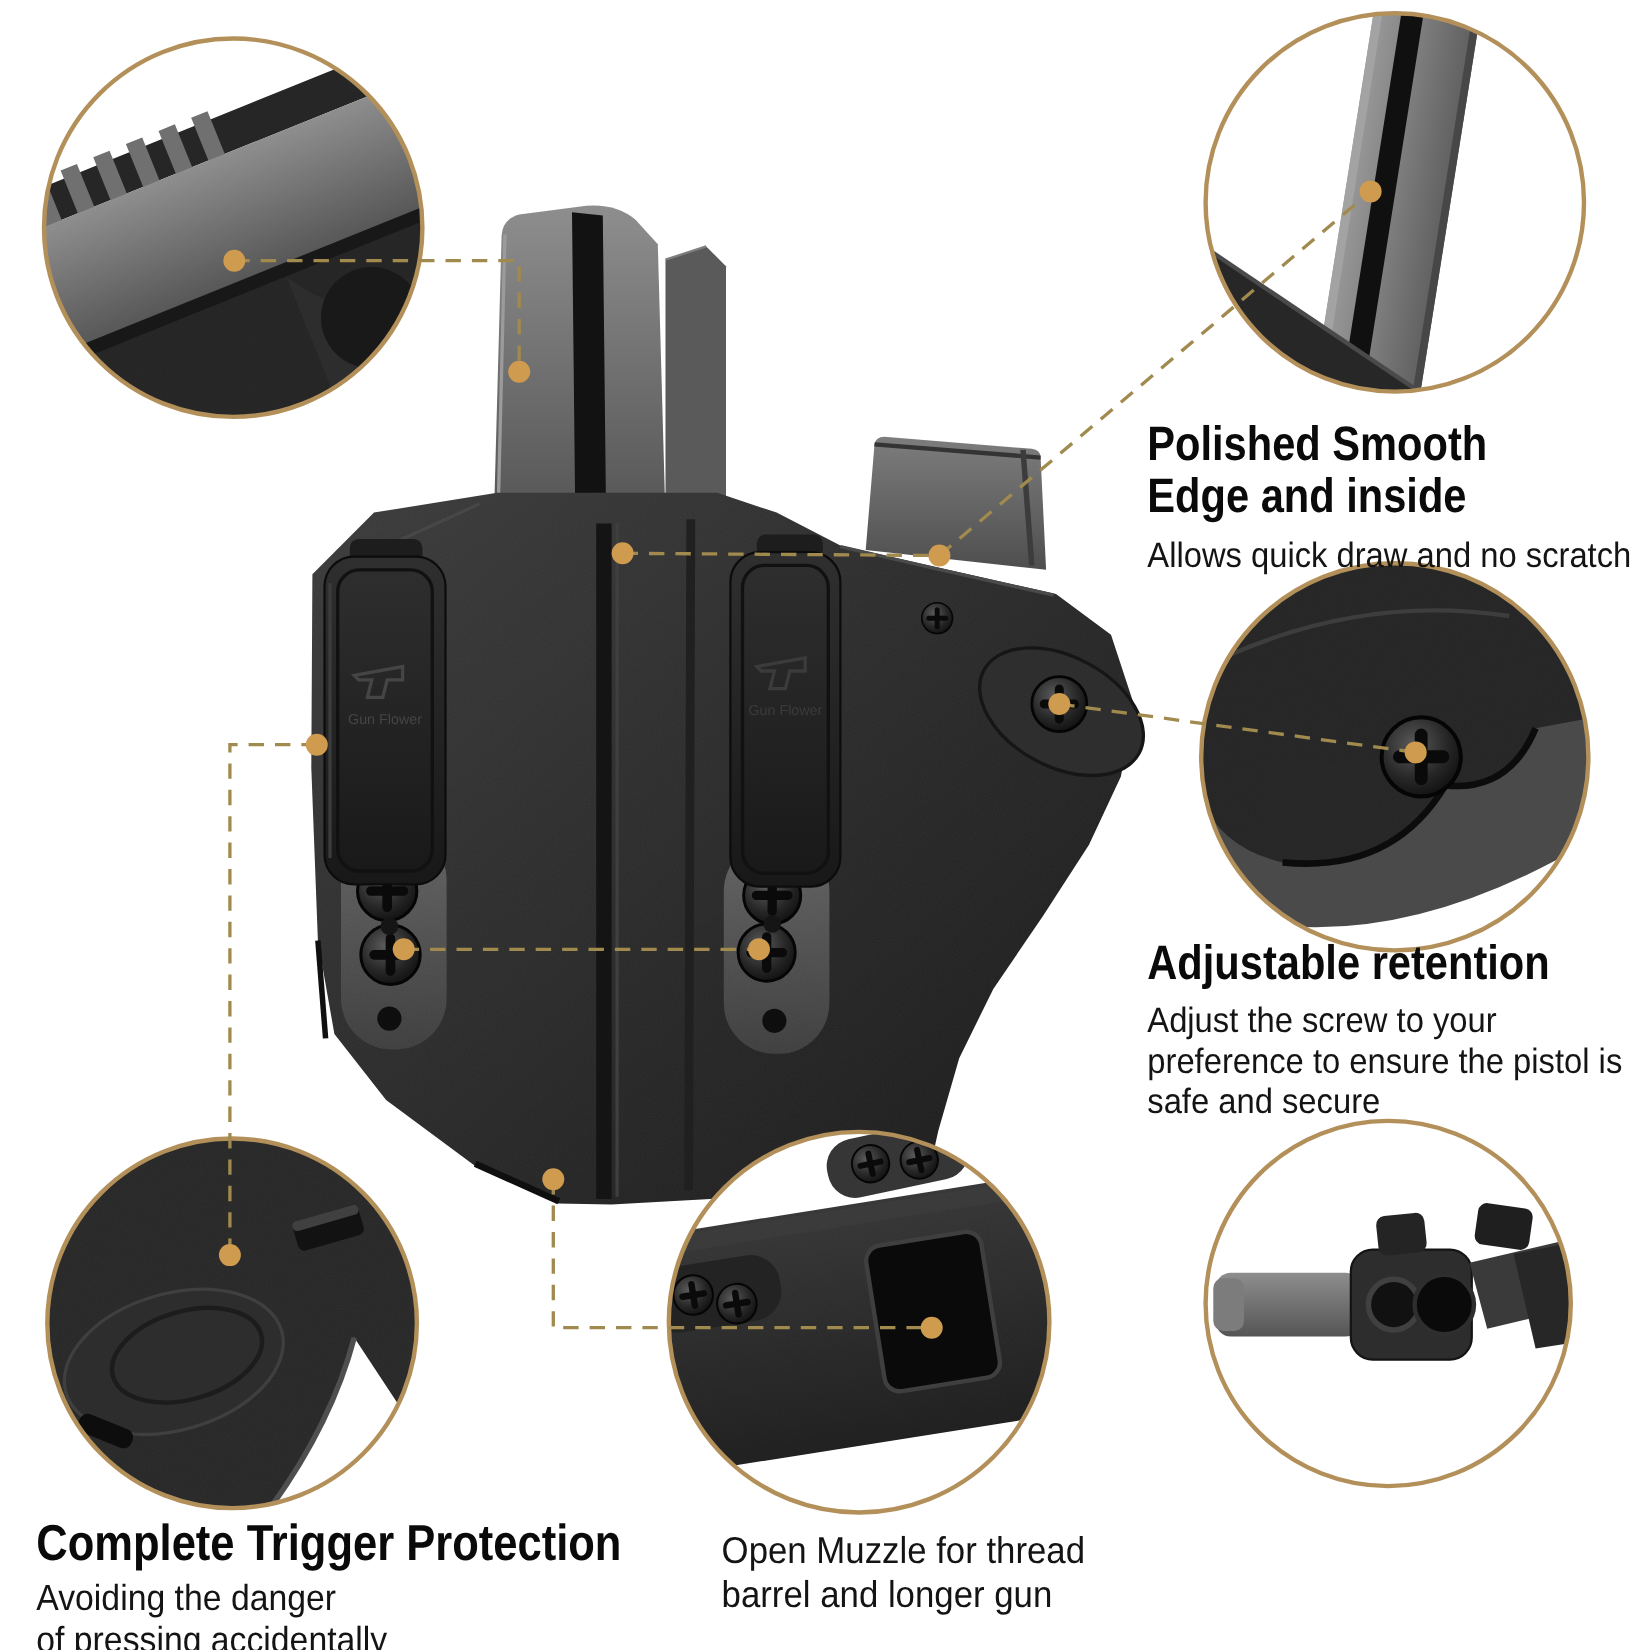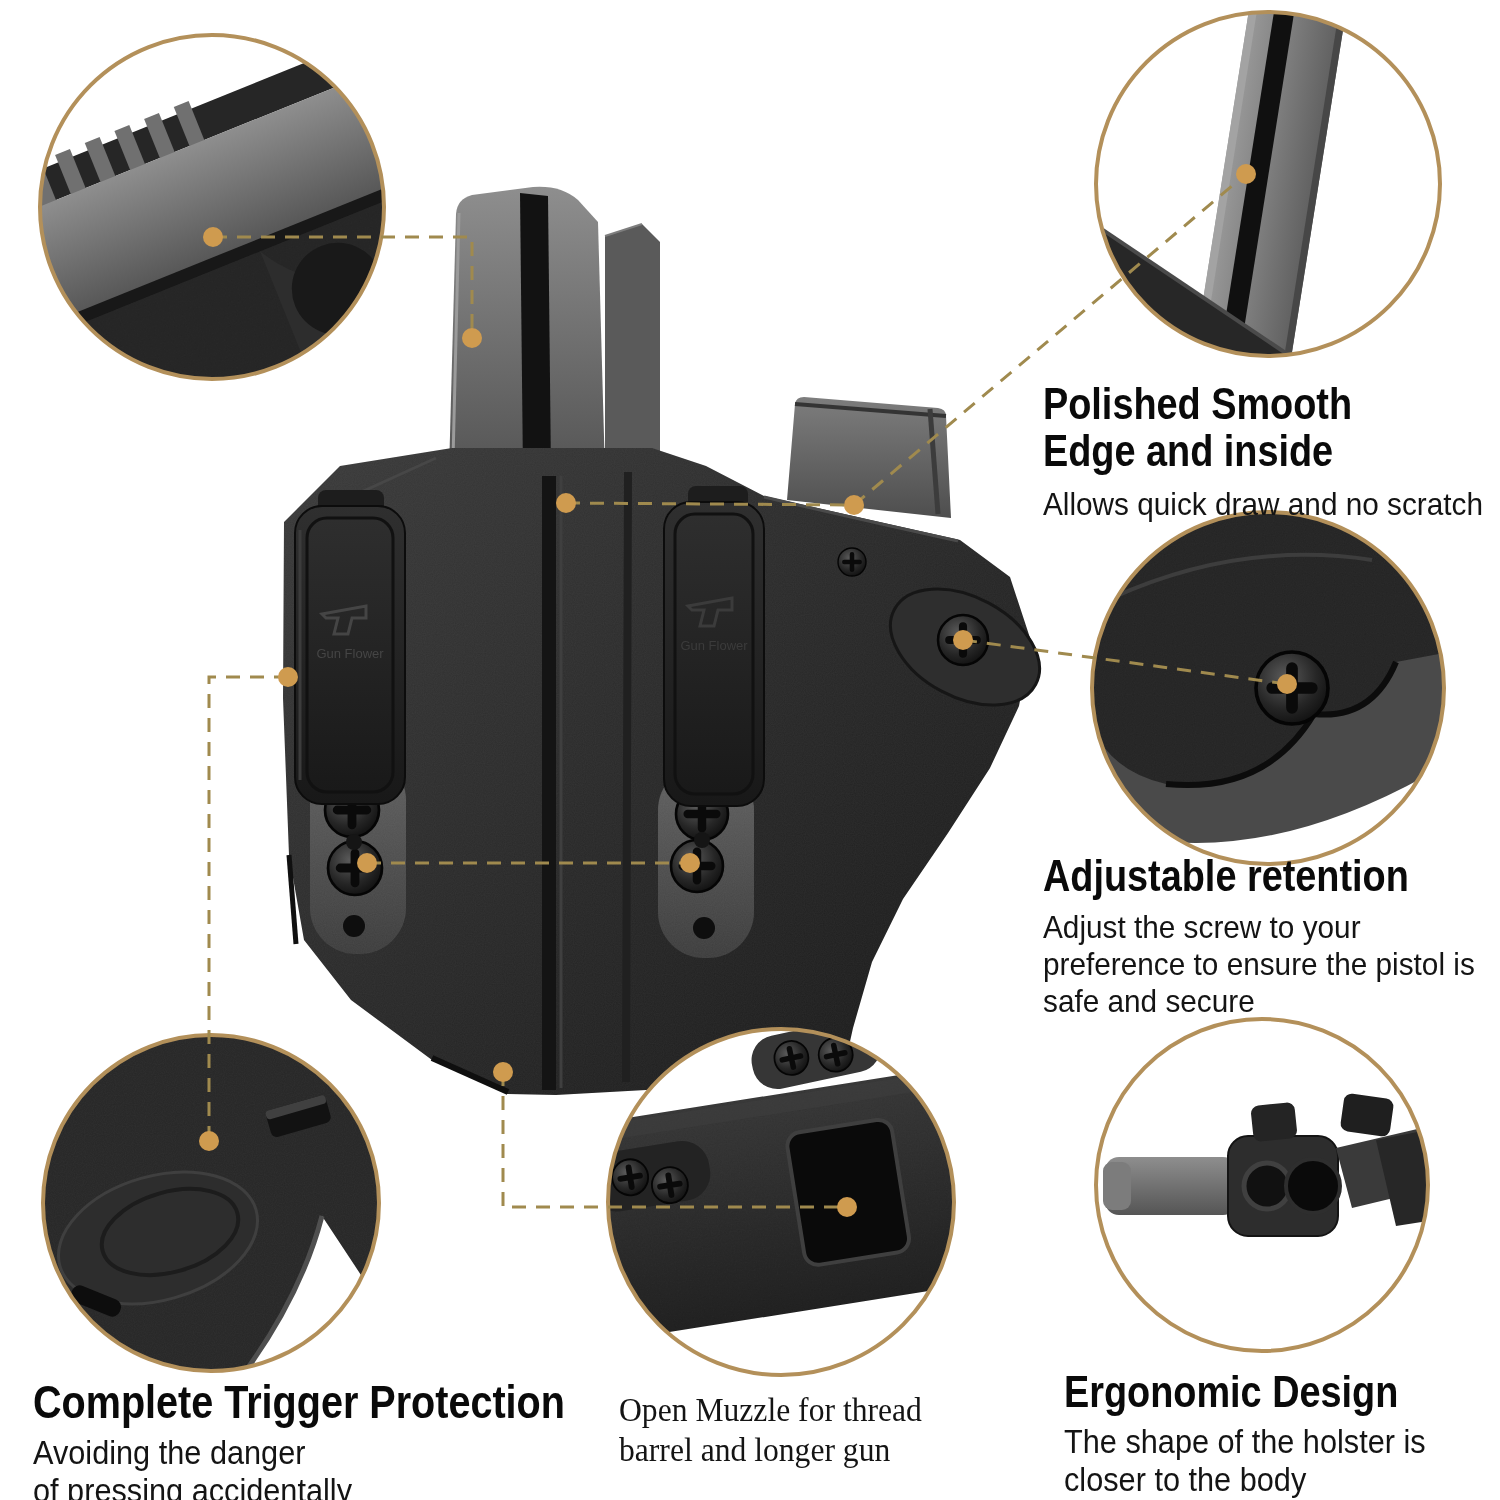--- a/index.html
+++ b/index.html
@@ -318,28 +318,21 @@
   </div>
 
   <div class="txt" style="left:33px;top:1378px;">
     <div class="h">Complete Trigger Protection</div>
     <div class="sub" style="margin-top:8px;font-size:33px;line-height:38px;">
       <div>Avoiding the danger</div>
       <div>of pressing accidentally</div>
     </div>
   </div>
 
-  <div class="txt" style="left:619px;top:1390px;font-family:Liberation Serif, serif;">
+  <div class="txt" style="left:656px;top:1390px;">
     <div class="sub" style="font-size:34px;line-height:40px;">
       <div>Open Muzzle for thread</div>
       <div>barrel and longer gun</div>
     </div>
   </div>
 
-  <div class="txt" style="left:1064px;top:1368px;">
-    <div class="h h2">Ergonomic Design</div>
-    <div class="sub sub3" style="margin-top:8px;font-size:33px;line-height:38px;">
-      <div>The shape of the holster is</div>
-      <div>closer to the body</div>
-    </div>
-  </div>
 
 </div>
 
 </body></html>

